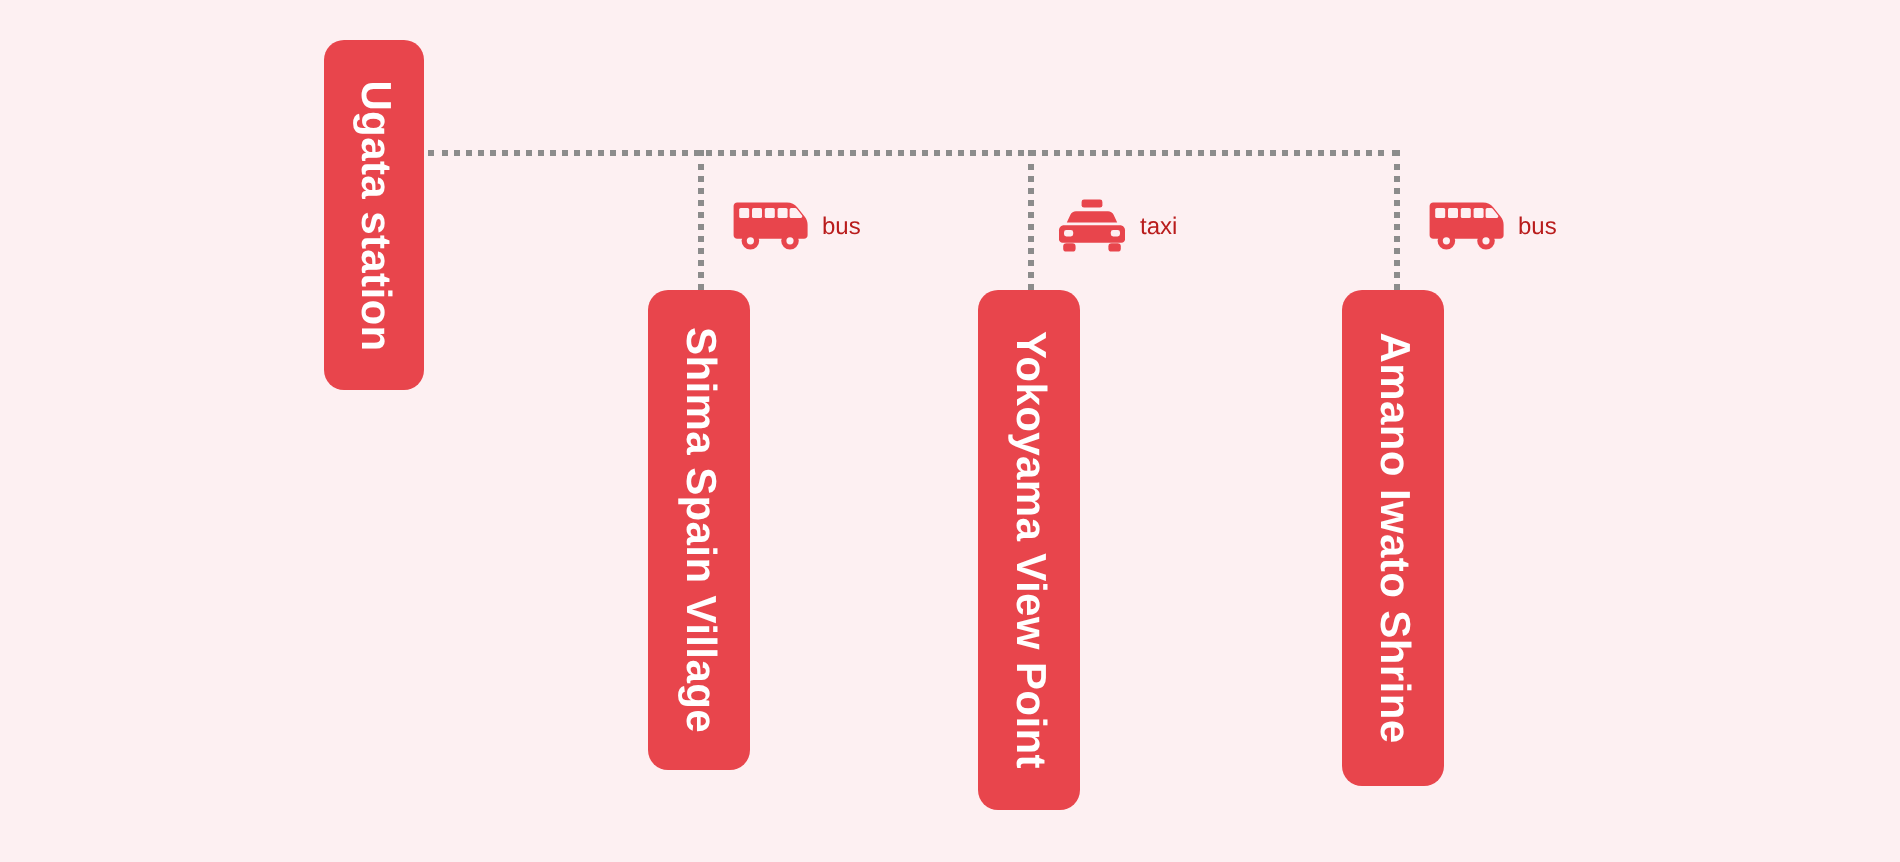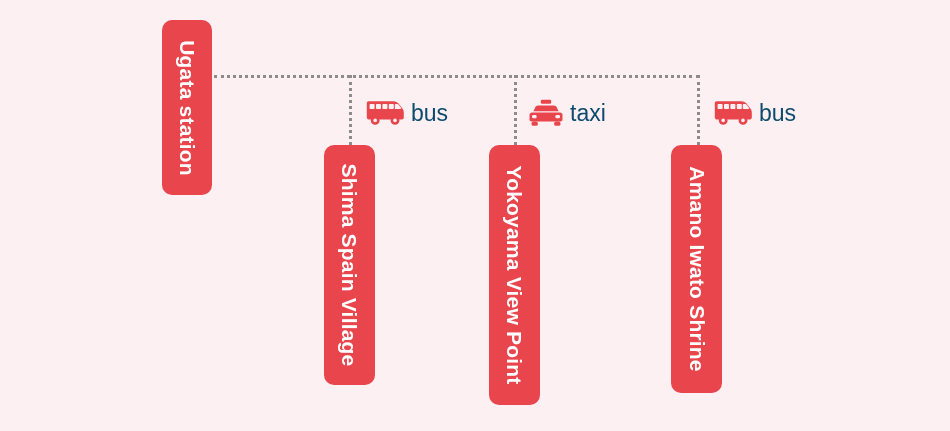--- a/index.html
+++ b/index.html
@@ -65,22 +65,22 @@
     width: 38px;
     height: 26px;
     flex: 0 0 auto;
   }
   .mode-icon.taxi {
     width: 34px;
     height: 28px;
   }
   .mode-label {
     font-family: "Liberation Sans", sans-serif;
-    font-size: 23px;
-    color: #0c4a6e;
+    font-size: 12px;
+    color: #b91c1c;
     line-height: 1;
   }
 </style>
 </head>
 <body>
 
 <div id="diagram">
 
   <div class="node" style="left:162px; top:20px; width:50px; height:175px;">
     <span class="node-label">Ugata station</span>

